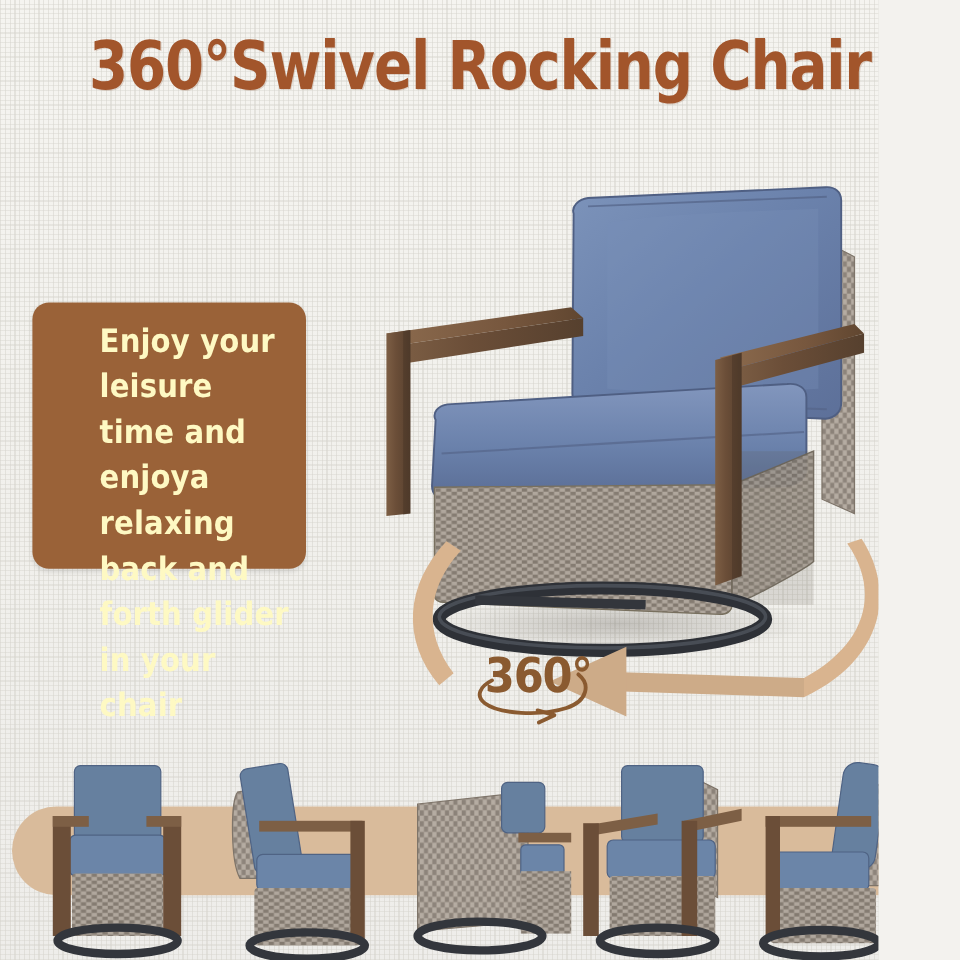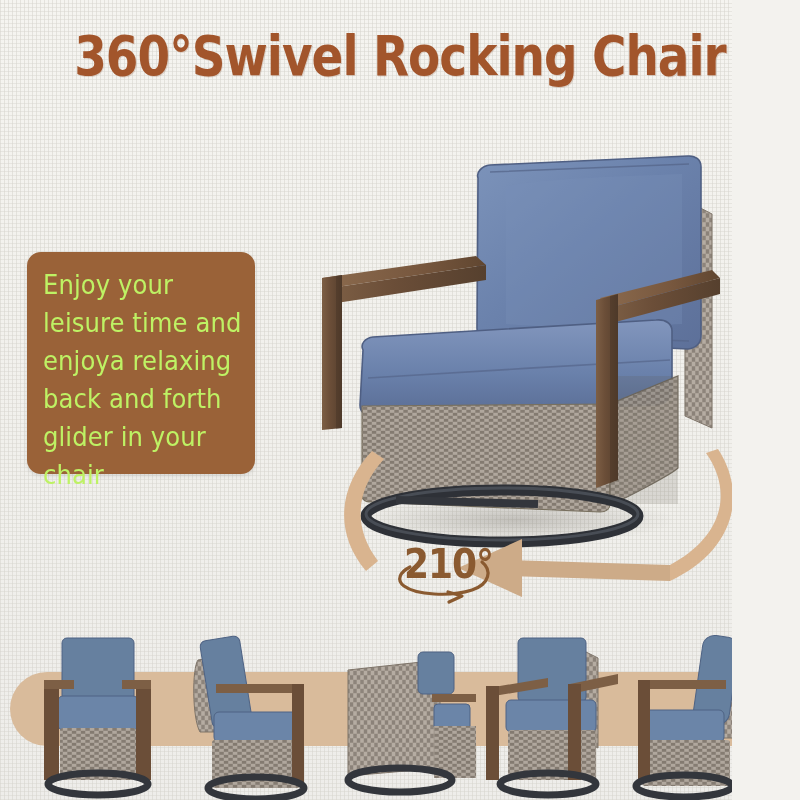--- a/index.html
+++ b/index.html
@@ -30,22 +30,23 @@
 
   
   .callout{
     position:absolute;left:27px;top:252px;width:228px;height:222px;
     background:#9a6238;border-radius:14px;
     box-shadow:0 2px 4px rgba(0,0,0,.10);
     box-sizing:border-box;padding:14px 12px 10px 16px;
   }
   .callout-text{
     font-family:"DejaVu Sans Condensed","Liberation Sans Narrow","Liberation Sans",sans-serif;
-    color:#bef264;font-size:27px;line-height:38px;font-weight:400;
+    color:#fef9c3;font-size:27px;line-height:38px;font-weight:700;
     letter-spacing:.1px;
+    margin-left:40px;
   }
 
   
   .chair-main{position:absolute;left:300px;top:128px;width:420px;height:420px;}
 
   
   .arc-wrap{position:absolute;left:330px;top:425px;width:440px;height:190px;}
   .badge360{
     position:absolute;left:392px;top:540px;width:120px;height:66px;
   }
@@ -171,21 +172,21 @@
     </svg>
   </div>
 
   <div class="badge360">
     <svg width="120" height="66" viewBox="0 0 120 66" xmlns="http://www.w3.org/2000/svg">
       <g fill="none" stroke="#8a5a30" stroke-width="3.2" stroke-linecap="round">
         <path d="M90,22 C100,30 98,44 80,50 C58,57 24,55 12,46 C4,40 8,32 18,27"></path>
         <path d="M56,52 L70,56 L57,62" stroke-linejoin="round"></path>
       </g>
     </svg>
-    <div class="badge-num">210°</div>
+    <div class="badge-num">360°</div>
   </div>
 
   <div class="strip-band"></div>
 
   <div class="thumbs">
 
     <div class="thumb t0">
       <svg width="160" height="192" viewBox="0 0 160 192" xmlns="http://www.w3.org/2000/svg">
         <rect x="44" y="30" width="72" height="62" rx="5" fill="#66809f" stroke="#4f6384"></rect>
         <rect x="40" y="88" width="80" height="34" rx="5" fill="#6b85a8" stroke="#4f6384"></rect>

